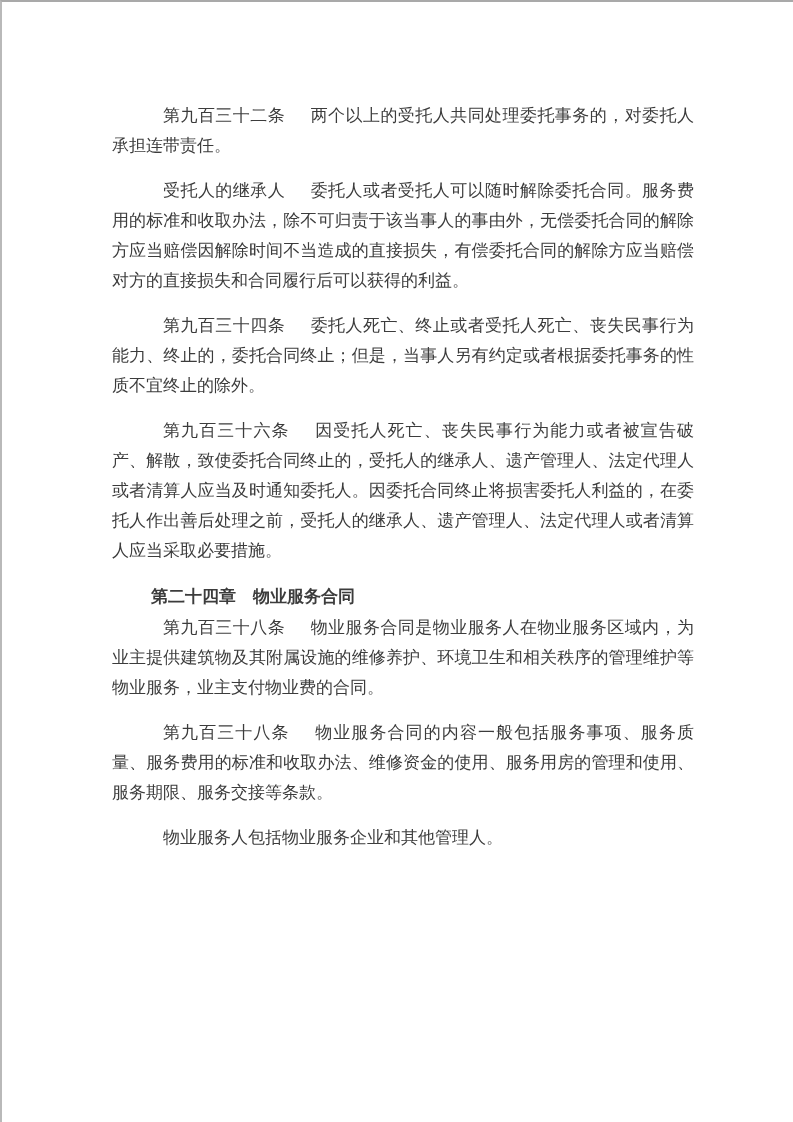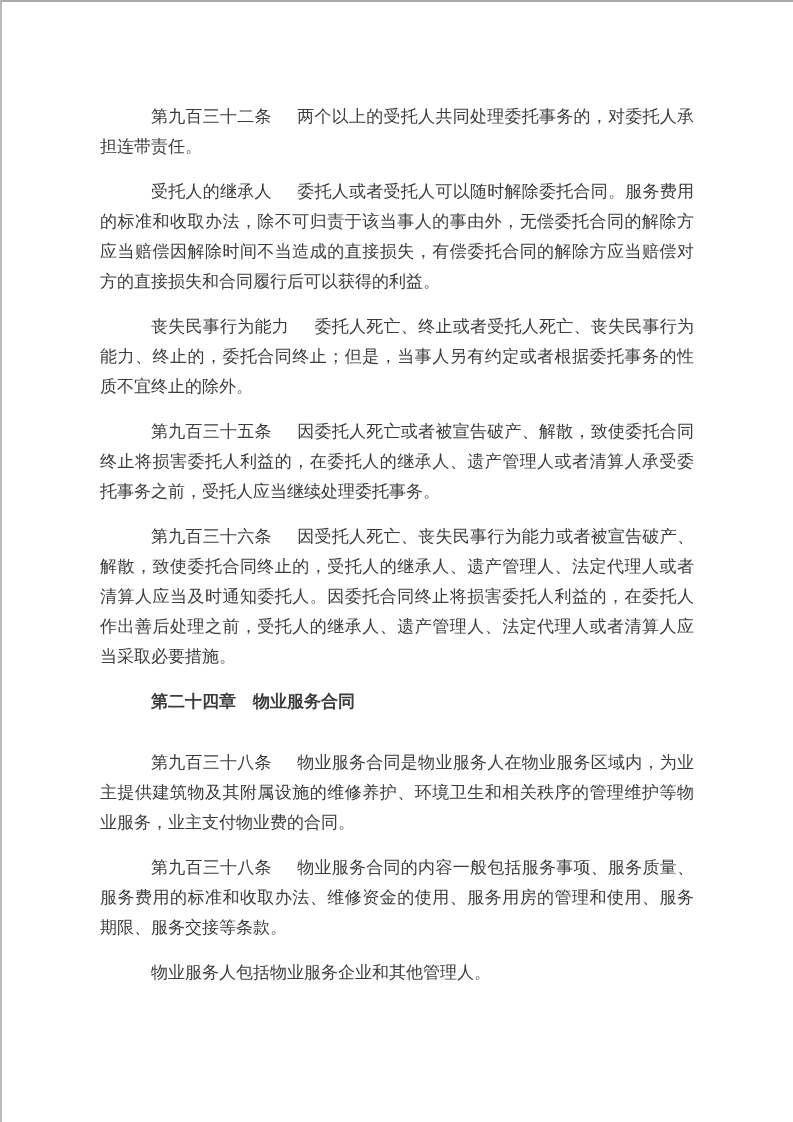--- a/index.html
+++ b/index.html
@@ -22,47 +22,47 @@
   .doc {
     position: absolute;
     left: 98px;
     top: 100px;
     width: 594px;
     color: #3c3c3c;
     font-size: 17px;
     line-height: 30px;
   }
   p.block {
-    margin: 0 0 15px 0;
+    margin: 0 0 15px 12px;
     text-indent: 3em;
     text-align: justify;
+    font-family: Liberation Mono, monospace;
   }
   p.block .art-num { margin-right: 1.5em; }
   p.block .art-num:empty { margin-right: 0; }
   p.chapter {
-    margin: 0 0 31px 0;
+    margin: 0 0 2px 0;
     text-indent: 3em;
     text-align: left;
     font-weight: bold;
   }
   p.chapter .chap-num { margin-right: 1em; }
 </style>
 </head>
 <body>
 
 <div class="page">
   <div class="doc">
 
     <p class="block"><span class="art-num">第九百三十二条</span><span>两个以上的受托人共同处理委托事务的，对委托人承担连带责任。</span></p>
 
     <p class="block"><span class="art-num">受托人的继承人</span><span>委托人或者受托人可以随时解除委托合同。服务费用的标准和收取办法，除不可归责于该当事人的事由外，无偿委托合同的解除方应当赔偿因解除时间不当造成的直接损失，有偿委托合同的解除方应当赔偿对方的直接损失和合同履行后可以获得的利益。</span></p>
 
-    <p class="block"><span class="art-num">丧失民事行为能力</span><span>委托人死亡、终止或者受托人死亡、丧失民事行为能力、终止的，委托合同终止；但是，当事人另有约定或者根据委托事务的性质不宜终止的除外。</span></p>
+    <p class="block"><span class="art-num">第九百三十四条</span><span>委托人死亡、终止或者受托人死亡、丧失民事行为能力、终止的，委托合同终止；但是，当事人另有约定或者根据委托事务的性质不宜终止的除外。</span></p>
 
-    <p class="block"><span class="art-num">第九百三十五条</span><span>因委托人死亡或者被宣告破产、解散，致使委托合同终止将损害委托人利益的，在委托人的继承人、遗产管理人或者清算人承受委托事务之前，受托人应当继续处理委托事务。</span></p>
 
     <p class="block"><span class="art-num">第九百三十六条</span><span>因受托人死亡、丧失民事行为能力或者被宣告破产、解散，致使委托合同终止的，受托人的继承人、遗产管理人、法定代理人或者清算人应当及时通知委托人。因委托合同终止将损害委托人利益的，在委托人作出善后处理之前，受托人的继承人、遗产管理人、法定代理人或者清算人应当采取必要措施。</span></p>
 
     <p class="chapter"><span class="chap-num">第二十四章</span><span>物业服务合同</span></p>
 
     <p class="block"><span class="art-num">第九百三十八条</span><span>物业服务合同是物业服务人在物业服务区域内，为业主提供建筑物及其附属设施的维修养护、环境卫生和相关秩序的管理维护等物业服务，业主支付物业费的合同。</span></p>
 
     <p class="block"><span class="art-num">第九百三十八条</span><span>物业服务合同的内容一般包括服务事项、服务质量、服务费用的标准和收取办法、维修资金的使用、服务用房的管理和使用、服务期限、服务交接等条款。</span></p>
 
     <p class="block"><span class="art-num"></span><span>物业服务人包括物业服务企业和其他管理人。</span></p>

